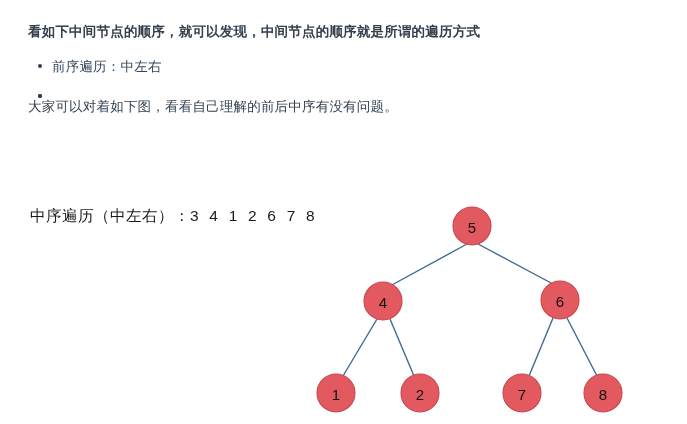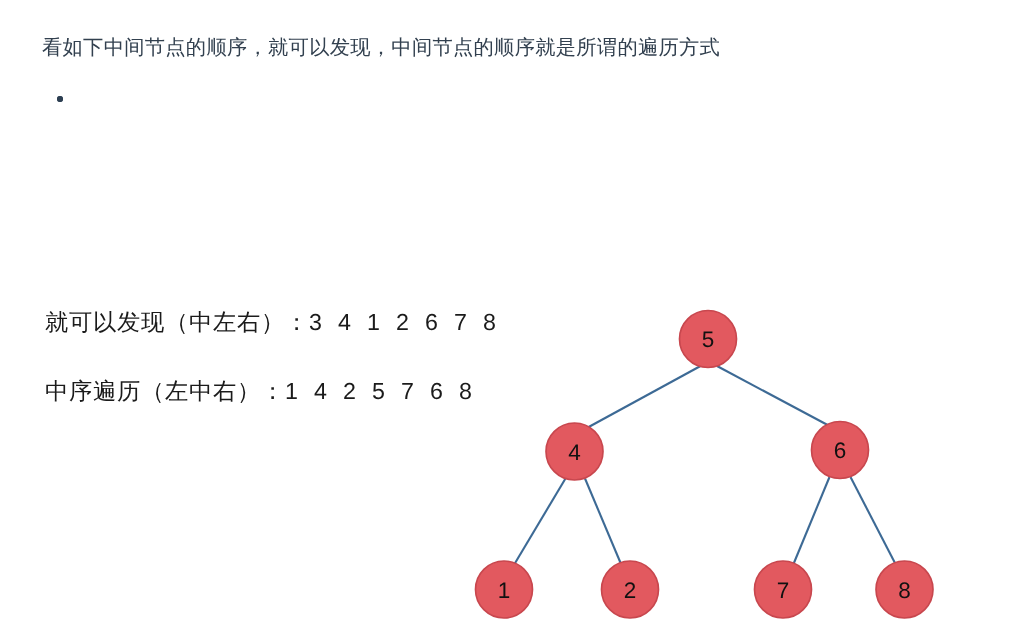--- a/index.html
+++ b/index.html
@@ -25,21 +25,21 @@
     width: 687px;
   }
   .para {
     margin: 0;
     padding: 0 28px;
     font-size: 13.5px;
     line-height: 1.55;
     color: #32404f;
     letter-spacing: 0.2px;
   }
-  .para-intro { padding-top: 22px; }
+  .para-intro { padding-top: 22px; font-weight: bold; }
   .para-closing { padding-top: 10px; }
 
   .bullet-list {
     list-style: none;
     margin: 14px 0 0 0;
     padding: 0 0 0 38px;
   }
   .bullet-list li {
     position: relative;
     font-size: 13.5px;
@@ -113,37 +113,39 @@
 </head>
 <body>
 
 <div class="prose">
 
   <p class="para para-intro">看如下中间节点的顺序，就可以发现，中间节点的顺序就是所谓的遍历方式</p>
 
   <ul class="bullet-list">
     <li>
       <span class="bullet-dot"></span>
+      <span>前序遍历：中左右</span>
+    </li>
+    <li>
+      <span class="bullet-dot"></span>
     </li>
     <li>
       <span class="bullet-dot"></span>
     </li>
   </ul>
 
+  <p class="para para-closing">大家可以对着如下图，看看自己理解的前后中序有没有问题。</p>
 </div>
 
 <div class="orders">
 
   <div class="order-line">
-    <span>就可以发现（中左右）：</span><span class="seq">3 4 1 2 6 7 8</span>
+    <span>中序遍历（中左右）：</span><span class="seq">3 4 1 2 6 7 8</span>
   </div>
 
-  <div class="order-line">
-    <span>中序遍历（左中右）：</span><span class="seq">1 4 2 5 7 6 8</span>
-  </div>
 
 </div>
 
 <div class="tree">
   <svg id="tree-svg" viewBox="0 0 387 228" xmlns="http://www.w3.org/2000/svg">
     <g id="tree-edges">
         <line x1="167" y1="48" x2="90" y2="90" class="tree-edge" stroke="#3d6a95"></line>
         <line x1="178" y1="48" x2="253" y2="88" class="tree-edge" stroke="#3d6a95"></line>
         <line x1="77" y1="123" x2="43" y2="180" class="tree-edge" stroke="#3d6a95"></line>
         <line x1="90" y1="123" x2="114" y2="180" class="tree-edge" stroke="#3d6a95"></line>

